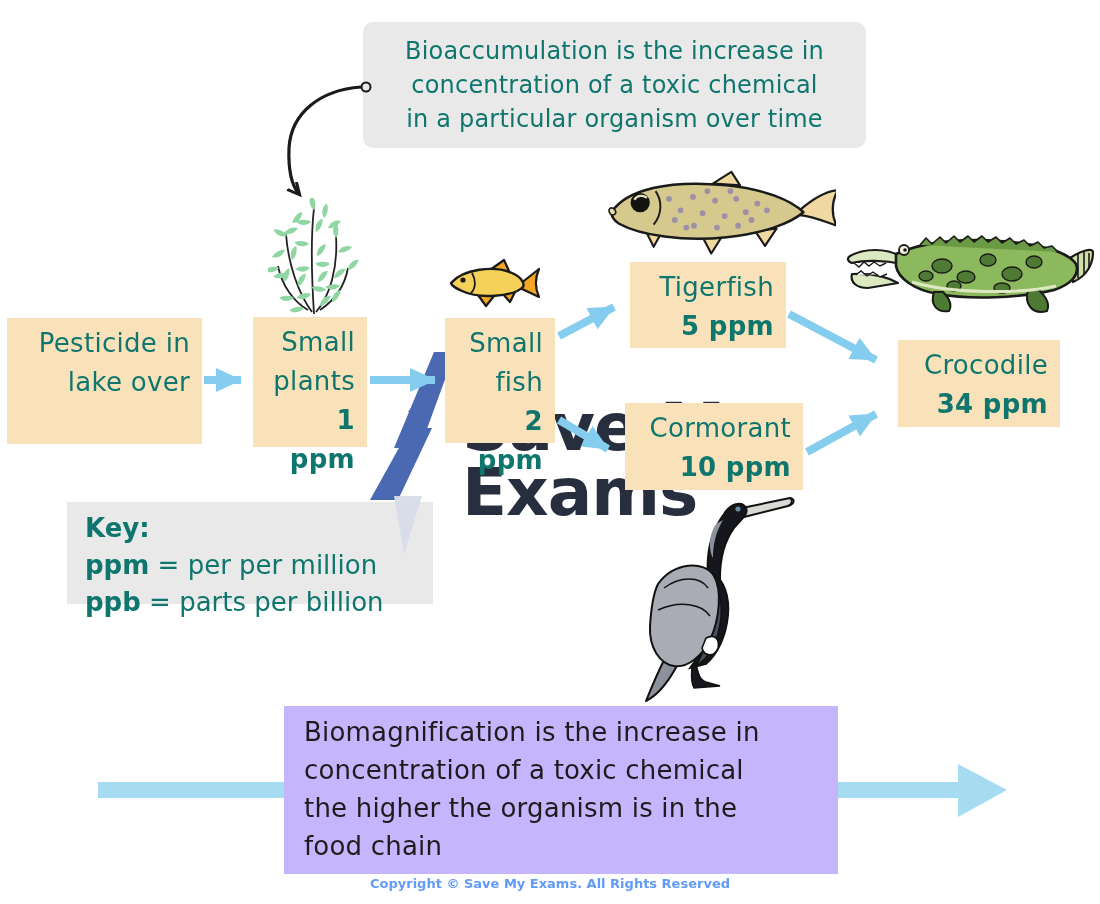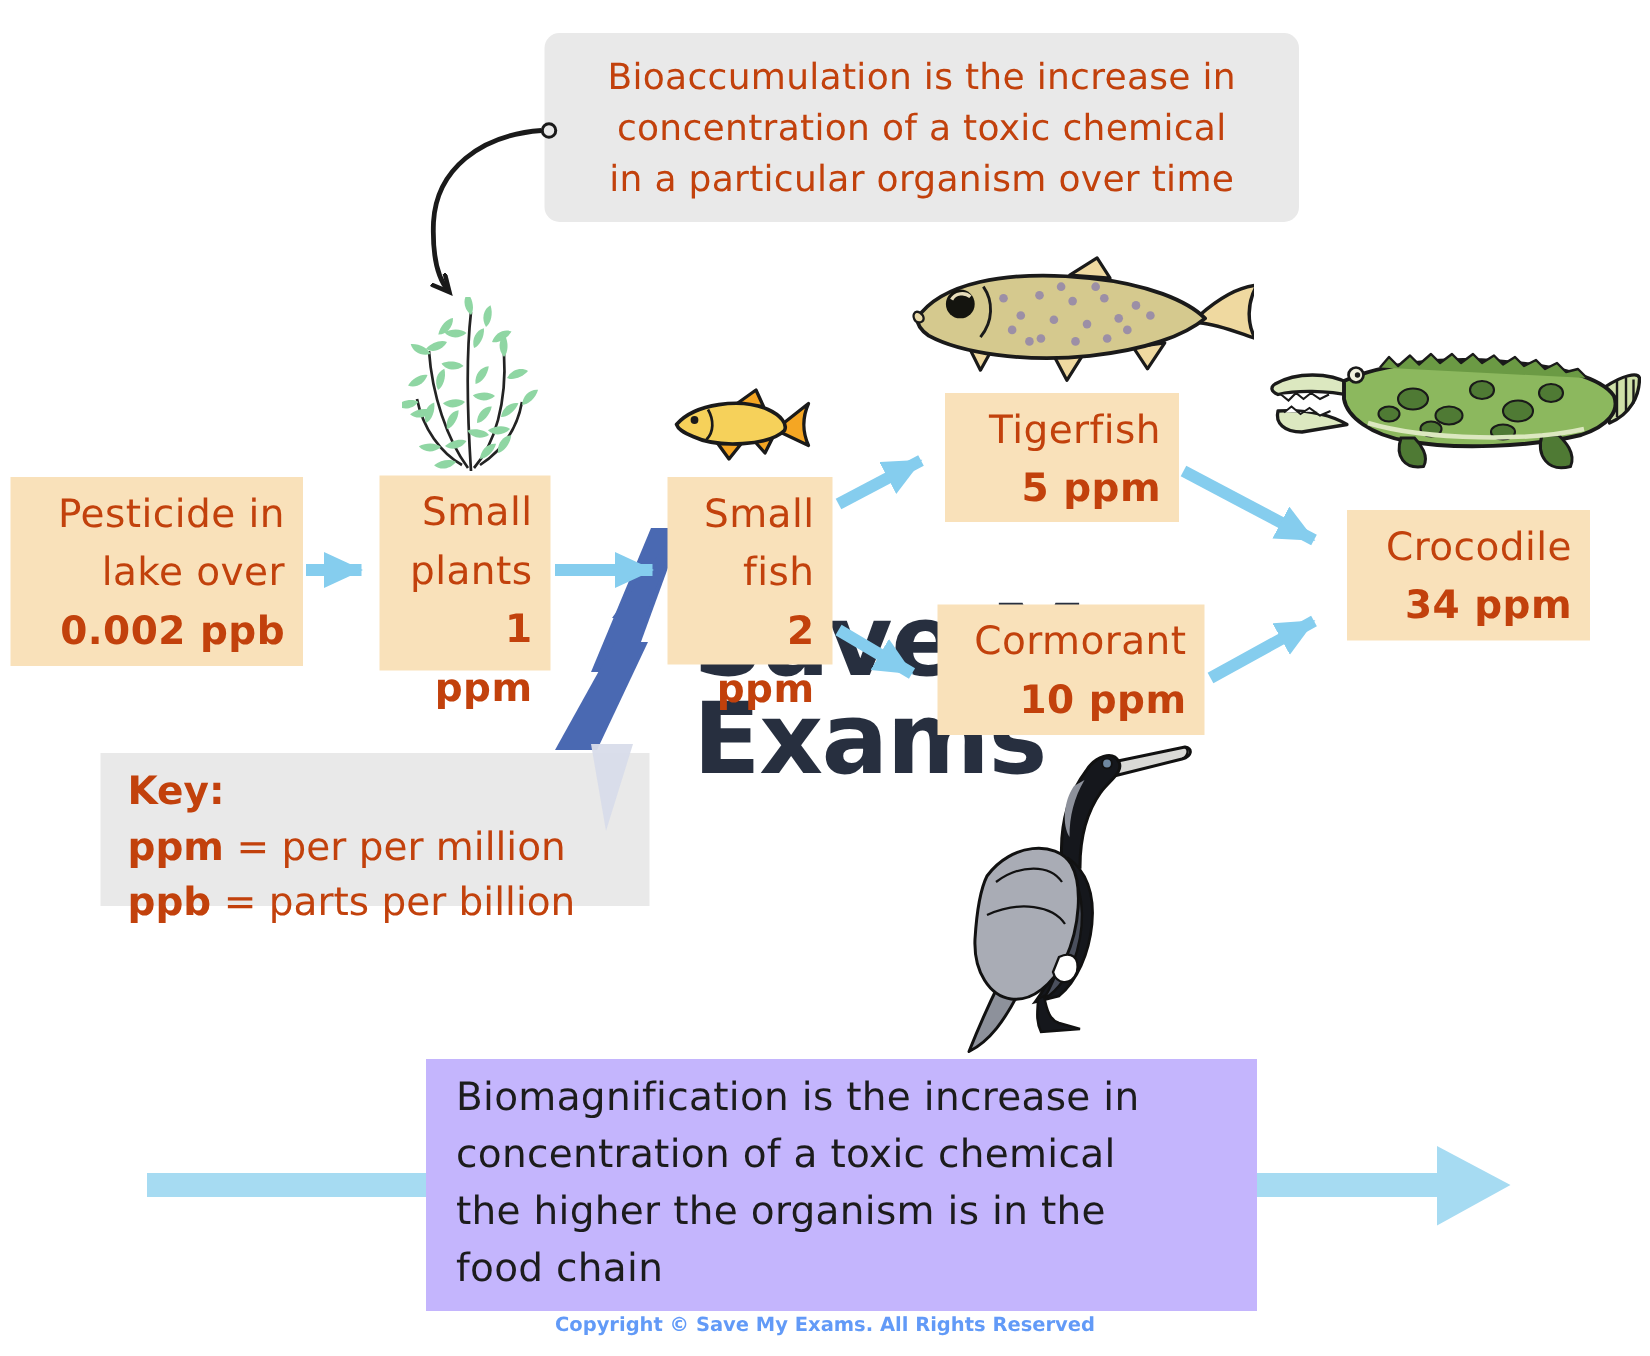--- a/index.html
+++ b/index.html
@@ -1,18 +1,18 @@
 <!DOCTYPE html>
 <html><head>
 <meta charset="utf-8">
 <style>
   html,body{margin:0;padding:0;}
   body{width:1100px;height:904px;position:relative;background:#ffffff;
        font-family:"DejaVu Sans",sans-serif;overflow:hidden;}
-  .box{position:absolute;box-sizing:border-box;color:#c2410c;}
+  .box{position:absolute;box-sizing:border-box;color:#0f766e;}
   .tan{background:#F9E1BA;z-index:5;padding:6px 12px;font-size:26px;line-height:1.5;letter-spacing:.3px;text-align:right;}
   .tan .val{font-weight:bold;}
   .gray{background:#E9E9E9;z-index:3;}
   .note-top{left:363px;top:22px;width:503px;height:126px;border-radius:10px;
             display:flex;flex-direction:column;justify-content:center;align-items:center;
             font-size:24px;line-height:1.42;letter-spacing:.2px;}
   .note-bottom{left:284px;top:706px;width:554px;height:168px;background:#c4b5fd;z-index:5;
             padding:8px 20px;font-size:26px;line-height:1.46;letter-spacing:.2px;color:#1c1c1c;}
   .keybox{left:67px;top:502px;width:366px;height:102px;padding:8px 18px;font-size:26px;line-height:1.42;}
   .keybox .kterm{font-weight:bold;}
@@ -84,21 +84,20 @@
 
 <div class="box gray keybox">
   <span class="nl kterm">Key:</span>
   <span class="nl"><b class="kterm">ppm</b> <span>= per per million</span></span>
   <span class="nl"><b class="kterm">ppb</b> <span>= parts per billion</span></span>
 </div>
 
 <div class="box tan" style="left:7px;top:318px;width:195px;height:126px;padding-left:21px;">
   <span class="nl">Pesticide in</span>
   <span class="nl">lake over</span>
-  <span class="nl val">0.002 ppb</span>
 </div>
 
 <div class="box tan" style="left:253px;top:317px;width:114px;height:130px;">
   <span class="nl">Small</span>
   <span class="nl">plants</span>
   <span class="nl val">1 ppm</span>
 </div>
 
 <div class="box tan" style="left:445px;top:318px;width:110px;height:125px;">
   <span class="nl">Small</span>

